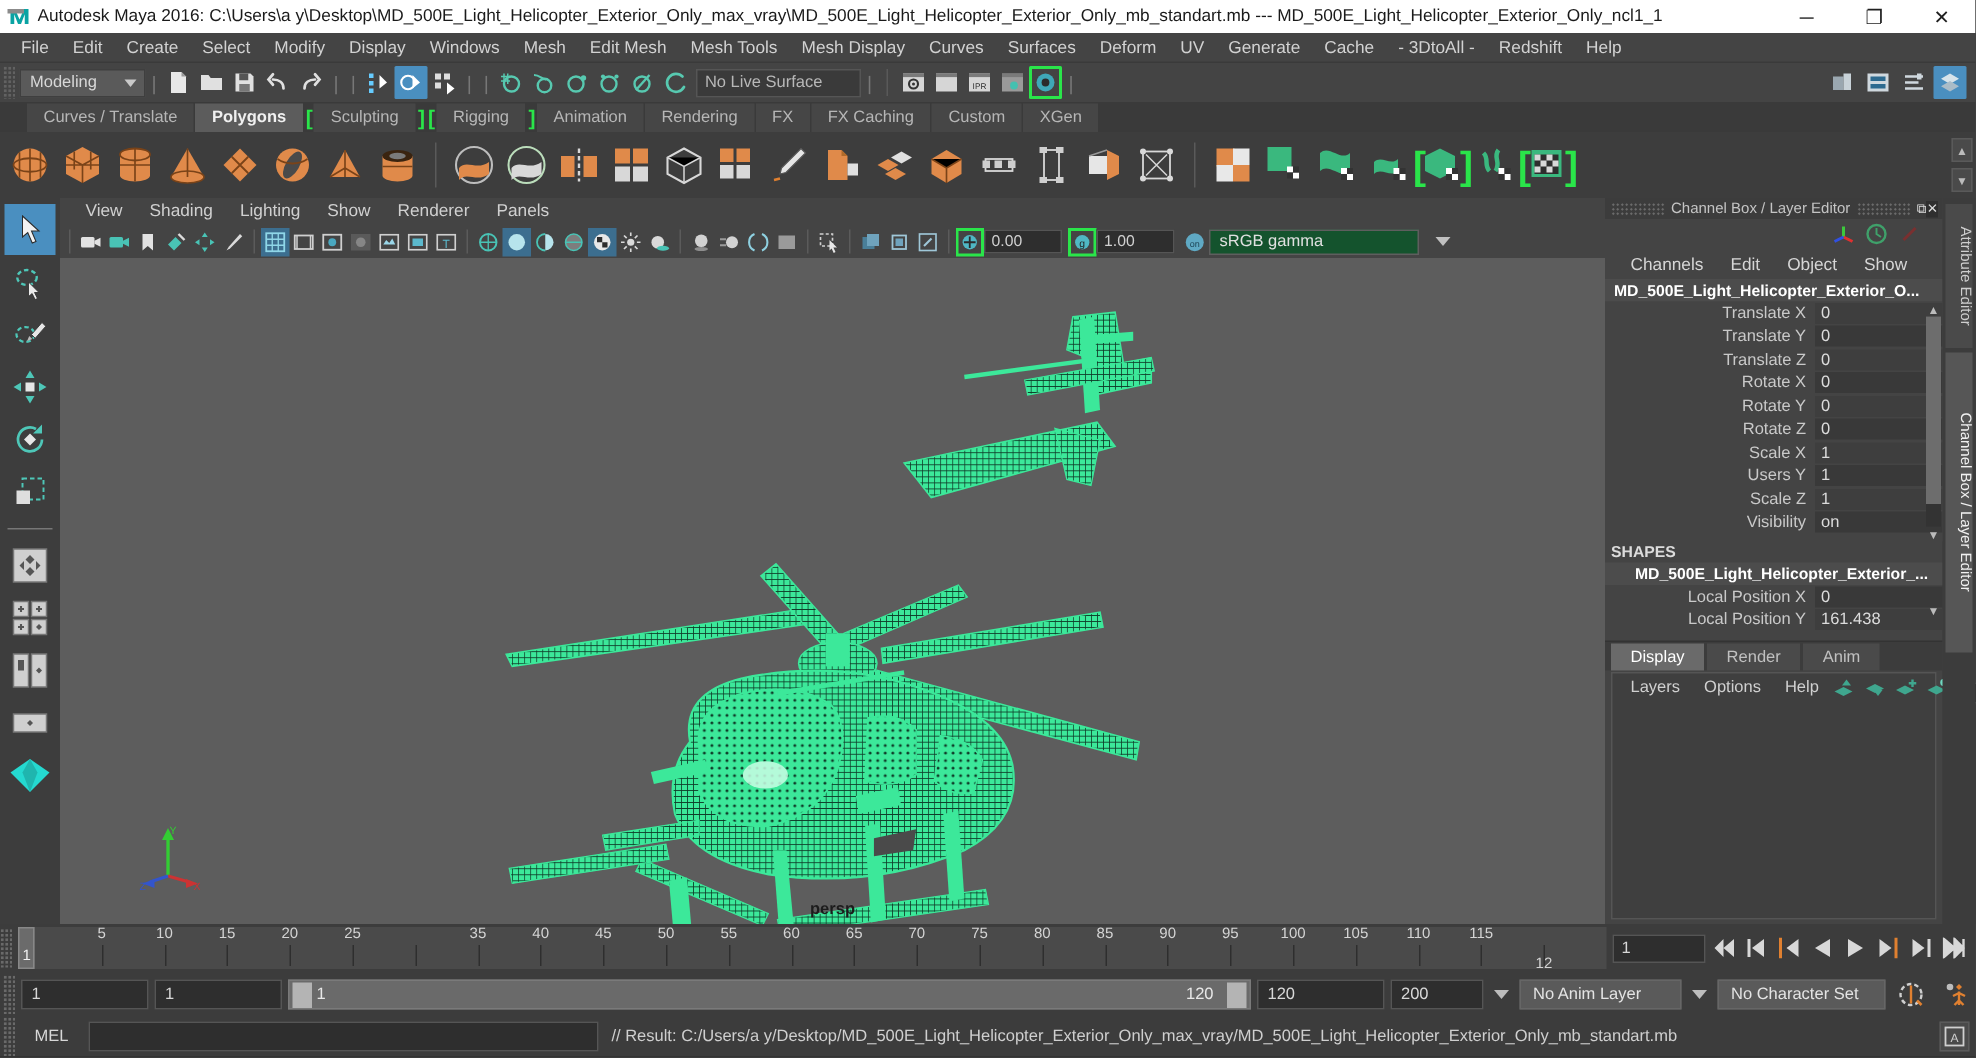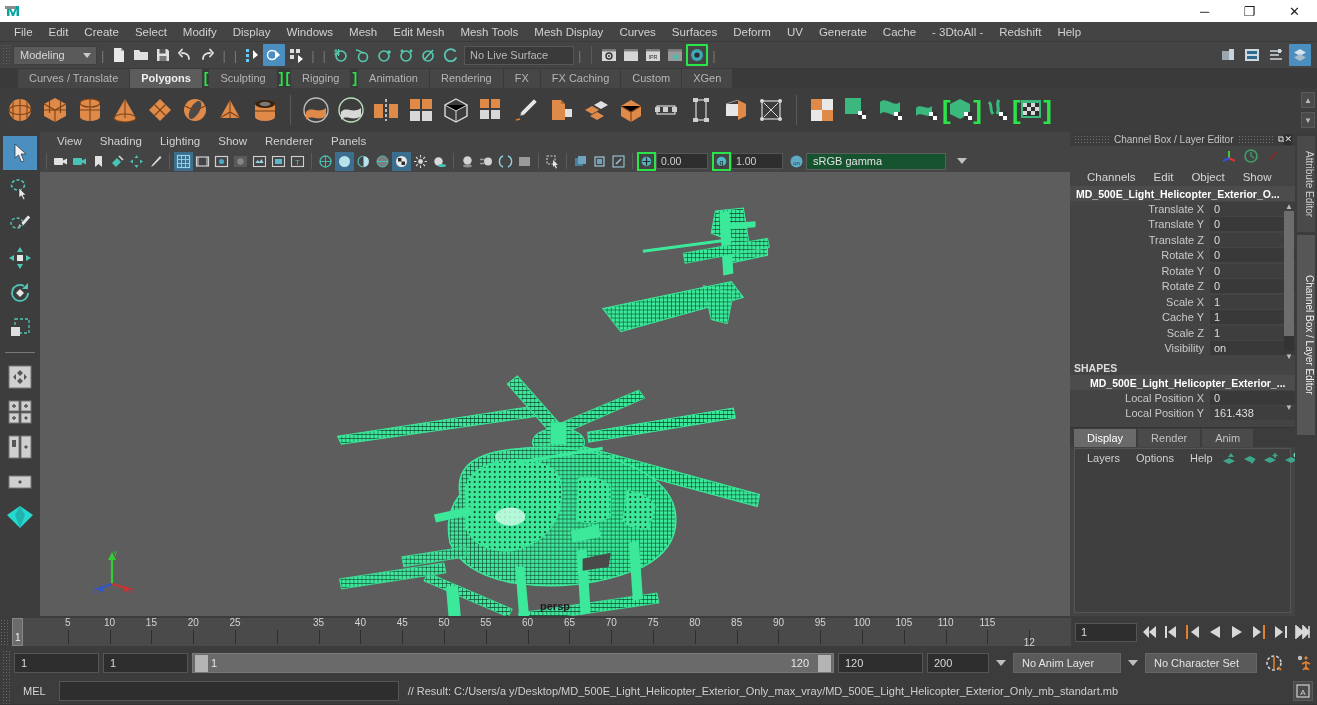--- a/index.html
+++ b/index.html
@@ -239,20 +239,21 @@
 <body>
 
 <div class="app">
 
   <div class="titlebar">
     <span class="maya-logo">
       <svg width="14" height="14" viewBox="0 0 14 14">
         <path d="M1 2 L4 2 L7 9 L10 2 L13 2 L13 12 L10.5 12 L10.5 5.5 L8 12 L6 12 L3.5 5.5 L3.5 12 L1 12 Z" fill="#0aa3a3"></path>
       </svg>
     </span>
+    <span class="title-text">Autodesk Maya 2016: C:\Users\a y\Desktop\MD_500E_Light_Helicopter_Exterior_Only_max_vray\MD_500E_Light_Helicopter_Exterior_Only_mb_standart.mb  ---  MD_500E_Light_Helicopter_Exterior_Only_ncl1_1</span>
     <span class="win-controls">
       <span class="win-btn">─</span>
       <span class="win-btn">❐</span>
       <span class="win-btn close">✕</span>
     </span>
   </div>
 
   <div class="menubar" id="menubar">
       <span class="mi">File</span>
       <span class="mi">Edit</span>
@@ -1138,21 +1139,21 @@
             </div>
             <div class="chan-row">
               <span class="cl">Rotate Z</span>
               <span class="cv">0</span>
             </div>
             <div class="chan-row">
               <span class="cl">Scale X</span>
               <span class="cv">1</span>
             </div>
             <div class="chan-row">
-              <span class="cl">Cache Y</span>
+              <span class="cl">Users Y</span>
               <span class="cv">1</span>
             </div>
             <div class="chan-row">
               <span class="cl">Scale Z</span>
               <span class="cv">1</span>
             </div>
             <div class="chan-row">
               <span class="cl">Visibility</span>
               <span class="cv">on</span>
             </div>

